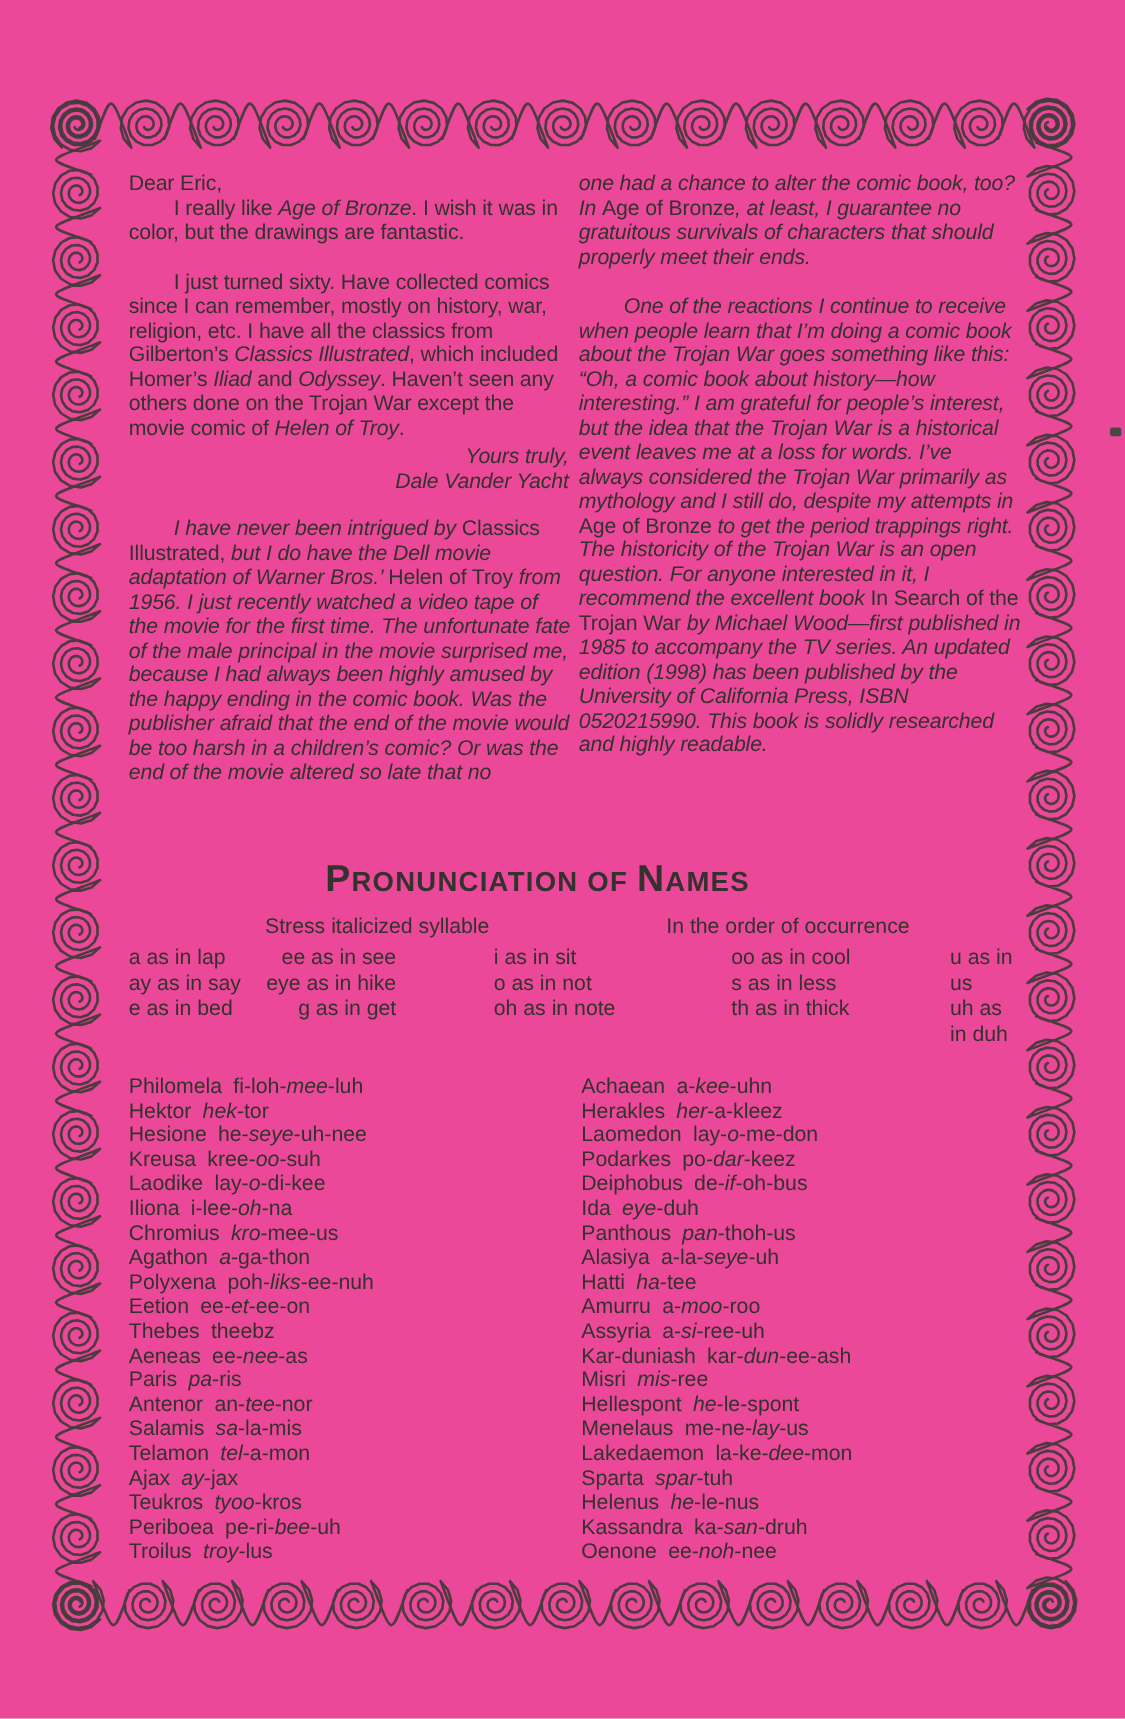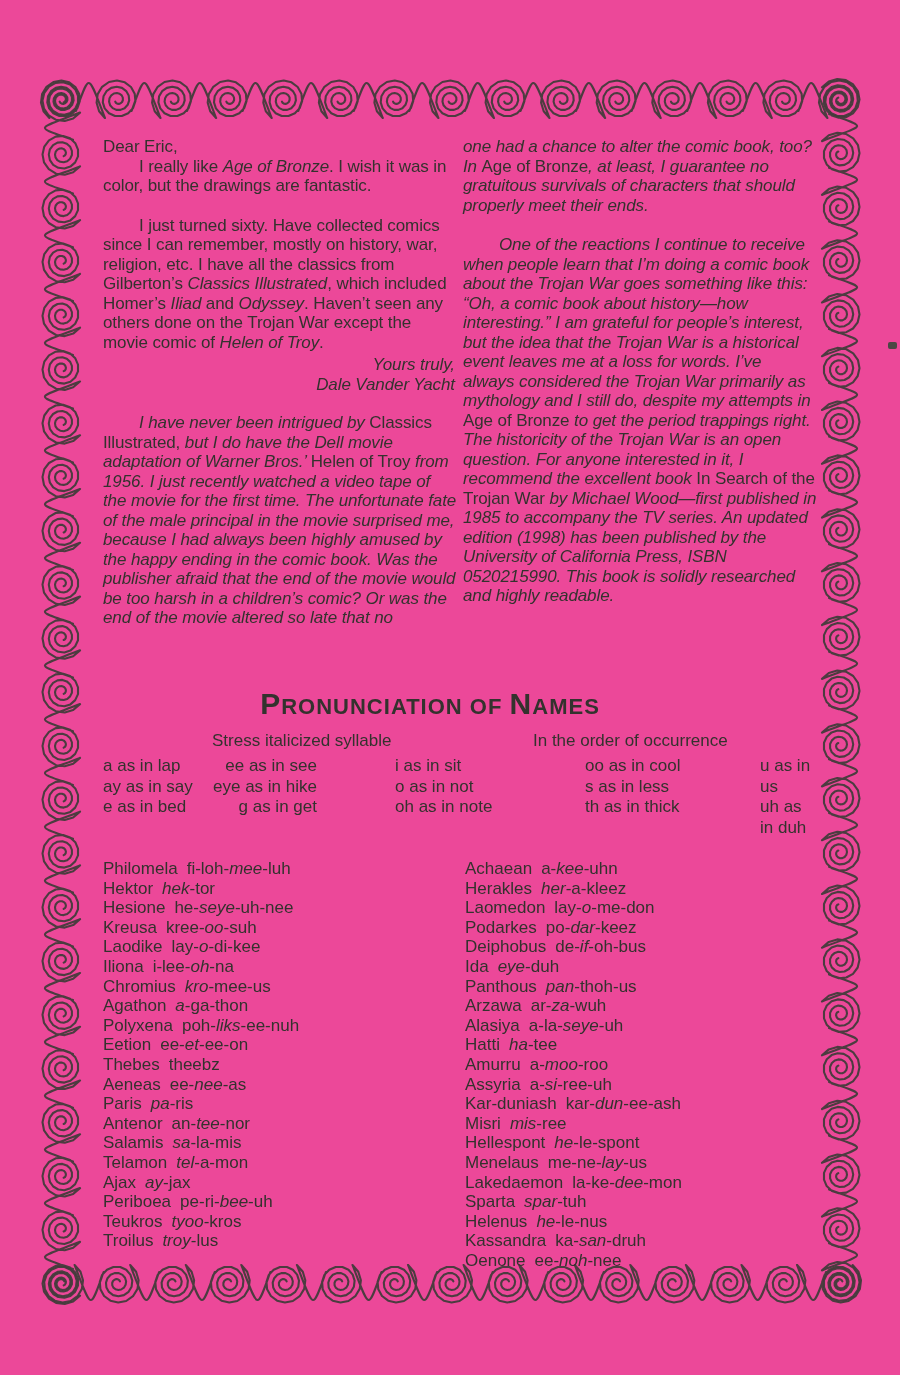--- a/index.html
+++ b/index.html
@@ -116,33 +116,32 @@
       <div class="pron-item"><span class="pname">Agathon</span><span><span class="it">a</span><span>-ga-thon</span></span></div>
       <div class="pron-item"><span class="pname">Polyxena</span><span><span>poh-</span><span class="it">liks</span><span>-ee-nuh</span></span></div>
       <div class="pron-item"><span class="pname">Eetion</span><span><span>ee-</span><span class="it">et</span><span>-ee-on</span></span></div>
       <div class="pron-item"><span class="pname">Thebes</span><span><span>theebz</span></span></div>
       <div class="pron-item"><span class="pname">Aeneas</span><span><span>ee-</span><span class="it">nee</span><span>-as</span></span></div>
       <div class="pron-item"><span class="pname">Paris</span><span><span class="it">pa</span><span>-ris</span></span></div>
       <div class="pron-item"><span class="pname">Antenor</span><span><span>an-</span><span class="it">tee</span><span>-nor</span></span></div>
       <div class="pron-item"><span class="pname">Salamis</span><span><span class="it">sa</span><span>-la-mis</span></span></div>
       <div class="pron-item"><span class="pname">Telamon</span><span><span class="it">tel</span><span>-a-mon</span></span></div>
       <div class="pron-item"><span class="pname">Ajax</span><span><span class="it">ay</span><span>-jax</span></span></div>
+      <div class="pron-item"><span class="pname">Teukros</span><span><span class="it">tyoo</span><span>-kros</span></span></div>
       <div class="pron-item"><span class="pname">Periboea</span><span><span>pe-ri-</span><span class="it">bee</span><span>-uh</span></span></div>
-      <div class="pron-item"><span class="pname">Teukros</span><span><span class="it">tyoo</span><span>-kros</span></span></div>
       <div class="pron-item"><span class="pname">Troilus</span><span><span class="it">troy</span><span>-lus</span></span></div>
     </div>
   <div class="pron-list list-right">
       <div class="pron-item"><span class="pname">Achaean</span><span><span>a-</span><span class="it">kee</span><span>-uhn</span></span></div>
       <div class="pron-item"><span class="pname">Herakles</span><span><span class="it">her</span><span>-a-kleez</span></span></div>
       <div class="pron-item"><span class="pname">Laomedon</span><span><span>lay-</span><span class="it">o</span><span>-me-don</span></span></div>
       <div class="pron-item"><span class="pname">Podarkes</span><span><span>po-</span><span class="it">dar</span><span>-keez</span></span></div>
       <div class="pron-item"><span class="pname">Deiphobus</span><span><span>de-</span><span class="it">if</span><span>-oh-bus</span></span></div>
       <div class="pron-item"><span class="pname">Ida</span><span><span class="it">eye</span><span>-duh</span></span></div>
       <div class="pron-item"><span class="pname">Panthous</span><span><span class="it">pan</span><span>-thoh-us</span></span></div>
-      <div class="pron-item"><span class="pname">Arzawa</span><span><span>ar-</span><span class="it">za</span><span>-wuh</span></span></div>
       <div class="pron-item"><span class="pname">Alasiya</span><span><span>a-la-</span><span class="it">seye</span><span>-uh</span></span></div>
       <div class="pron-item"><span class="pname">Hatti</span><span><span class="it">ha</span><span>-tee</span></span></div>
       <div class="pron-item"><span class="pname">Amurru</span><span><span>a-</span><span class="it">moo</span><span>-roo</span></span></div>
       <div class="pron-item"><span class="pname">Assyria</span><span><span>a-</span><span class="it">si</span><span>-ree-uh</span></span></div>
       <div class="pron-item"><span class="pname">Kar-duniash</span><span><span>kar-</span><span class="it">dun</span><span>-ee-ash</span></span></div>
       <div class="pron-item"><span class="pname">Misri</span><span><span class="it">mis</span><span>-ree</span></span></div>
       <div class="pron-item"><span class="pname">Hellespont</span><span><span class="it">he</span><span>-le-spont</span></span></div>
       <div class="pron-item"><span class="pname">Menelaus</span><span><span>me-ne-</span><span class="it">lay</span><span>-us</span></span></div>
       <div class="pron-item"><span class="pname">Lakedaemon</span><span><span>la-ke-</span><span class="it">dee</span><span>-mon</span></span></div>
       <div class="pron-item"><span class="pname">Sparta</span><span><span class="it">spar</span><span>-tuh</span></span></div>

